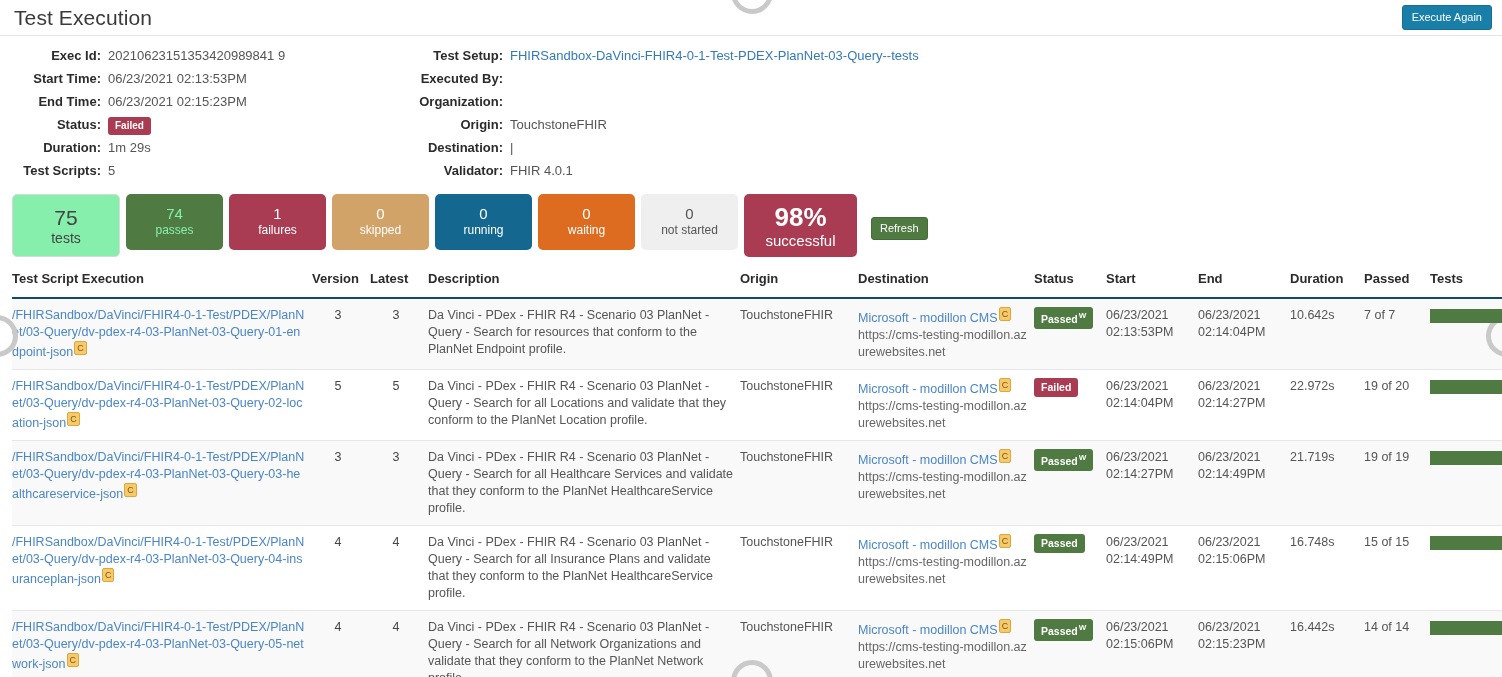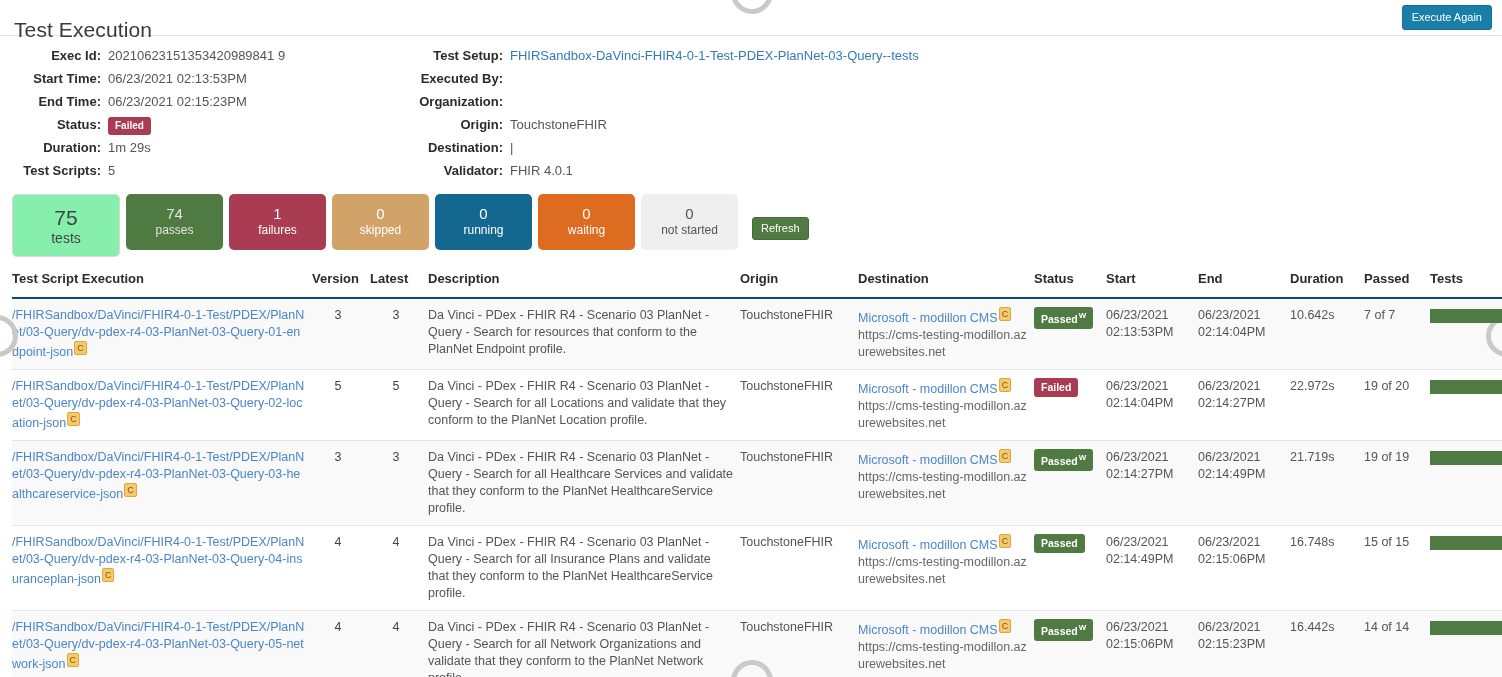--- a/index.html
+++ b/index.html
@@ -10,21 +10,21 @@
     background: #ffffff;
     font-family: "Liberation Sans", sans-serif;
     color: #333333;
   }
   .page { position: relative; width: 1502px; height: 677px; overflow: hidden; }
 
   
   .titlebar {
     position: relative;
     height: 36px;
-    padding: 16px 0 0 14px;
+    padding: 4px 0 0 14px;
     border-bottom: 1px solid #e3e3e3;
   }
   .page-title {
     font-size: 21px;
     font-weight: 400;
     color: #3a3a3a;
     line-height: 28px;
     letter-spacing: .1px;
   }
   .execute-again {
@@ -299,21 +299,21 @@
           <span class="val">FHIR 4.0.1</span>
         </div>
       </div>
   </div>
 
   <div class="stats" id="stats-strip">
       <div class="stat total">
         <div class="num">75</div>
         <div class="cap">tests</div>
       </div>
-      <div class="stat " style="background: rgb(79, 122, 66); color: #e5e5e5;">
+      <div class="stat " style="background: rgb(79, 122, 66); color: #86efac;">
         <div class="num">74</div>
         <div class="cap">passes</div>
       </div>
       <div class="stat " style="background: rgb(169, 59, 82); color: rgb(255, 255, 255);">
         <div class="num">1</div>
         <div class="cap">failures</div>
       </div>
       <div class="stat " style="background: rgb(210, 163, 104); color: rgb(255, 255, 255);">
         <div class="num">0</div>
         <div class="cap">skipped</div>
@@ -322,20 +322,24 @@
         <div class="num">0</div>
         <div class="cap">running</div>
       </div>
       <div class="stat " style="background: rgb(221, 107, 32); color: rgb(255, 255, 255);">
         <div class="num">0</div>
         <div class="cap">waiting</div>
       </div>
       <div class="stat notstarted" style="background: rgb(239, 239, 239); color: rgb(85, 85, 85);">
         <div class="num">0</div>
         <div class="cap">not started</div>
+      </div>
+      <div class="stat pct" style="background: rgb(169, 59, 82); color: rgb(255, 255, 255);">
+        <div class="num">98%</div>
+        <div class="cap">successful</div>
       </div>
       <button class="refresh-btn">Refresh</button>
     </div>
 
   <div class="tbl-wrap">
     <table class="exec">
       <thead>
         <tr id="thead-row">
             <th class="col-script">Test Script Execution</th>
             <th class="col-version">Version</th>

